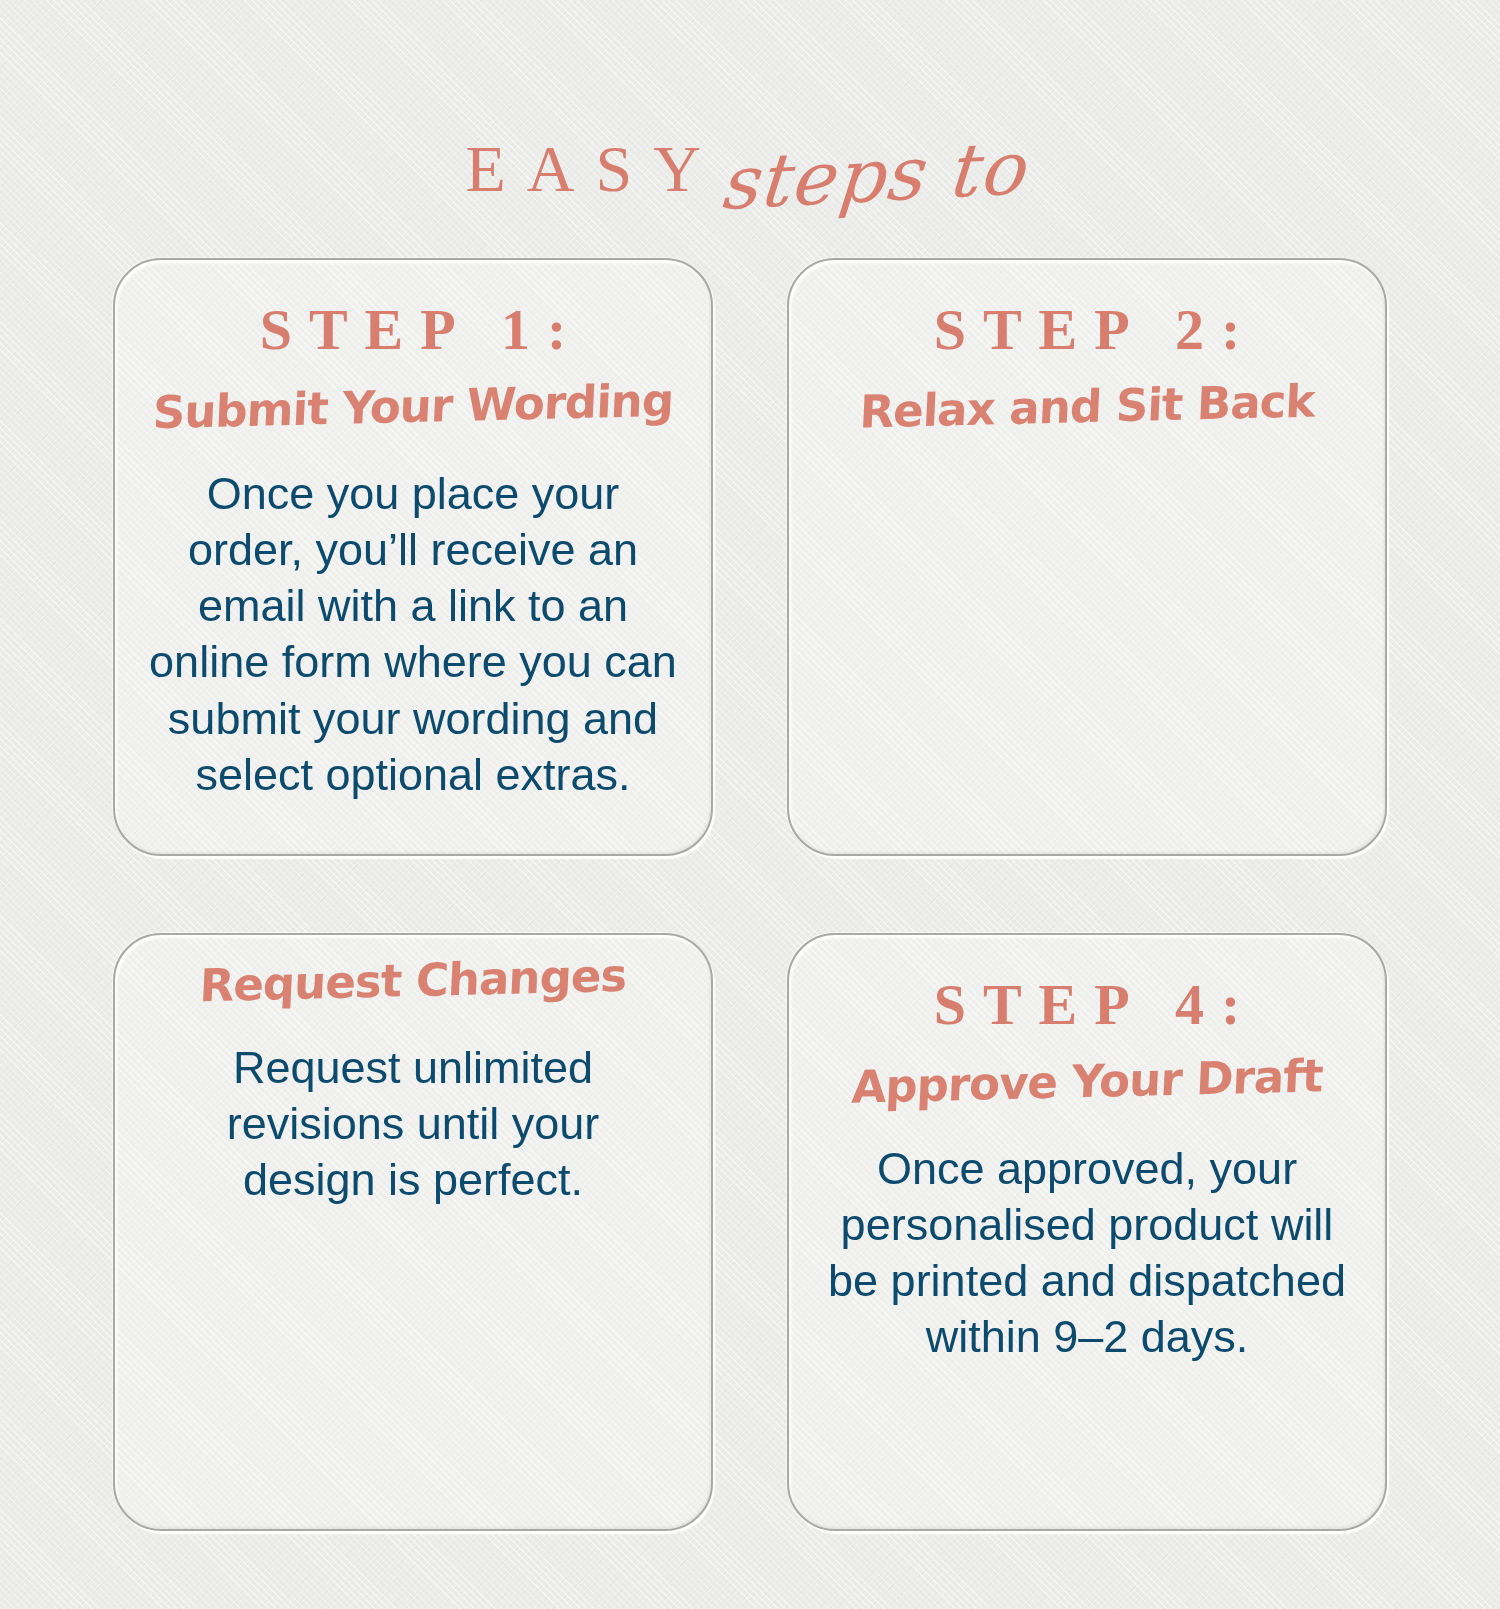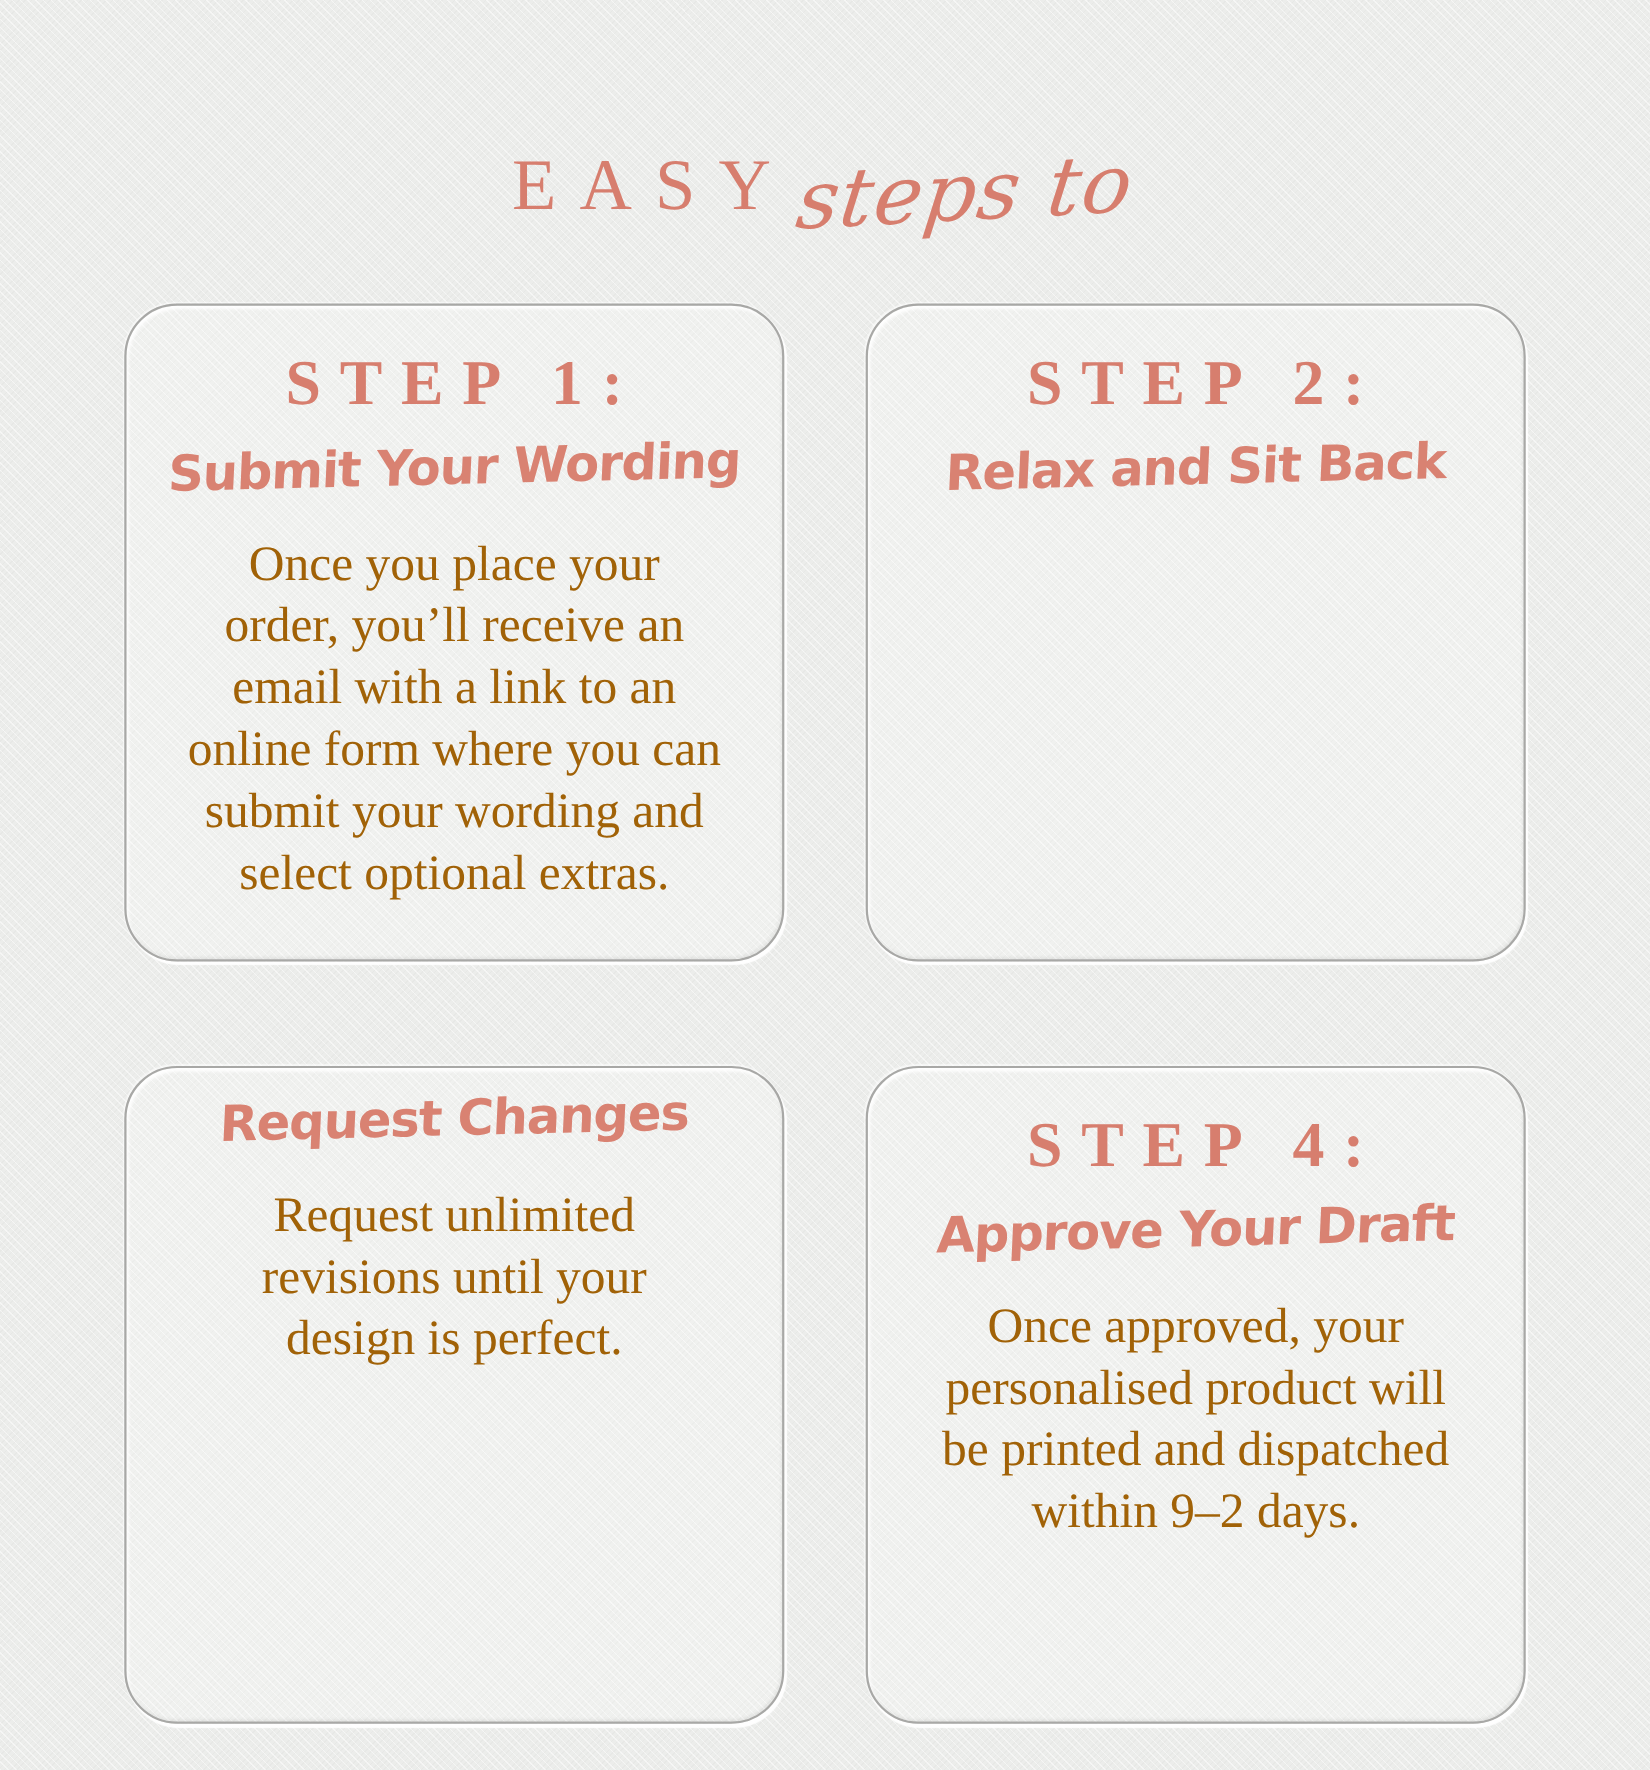--- a/index.html
+++ b/index.html
@@ -70,21 +70,20 @@
     border: 2px solid #a8a8a6;
     border-radius: 48px;
     background: rgba(255,255,255,0.22);
     box-shadow:
       2px 3px 1px rgba(255,255,255,0.95),
       -1px -1px 1px rgba(255,255,255,0.55),
       inset 2px 3px 3px rgba(255,255,255,0.95),
       inset -1px -2px 3px rgba(0,0,0,0.06);
     text-align: center;
     padding: 0;
-    margin-top: 18px;
   }
   .step-heading {
     margin: 40px 0 0 0;
     font-family: "Liberation Serif", serif;
     font-weight: 700;
     font-size: 58px;
     letter-spacing: 17px;
     line-height: 1.05;
     color: #d77e6e;
     text-indent: 17px; 
@@ -95,24 +94,24 @@
     font-weight: 700;
     font-size: 45px;
     line-height: 1.35;
     color: #d98272;
     transform: skewX(-4deg) rotate(-1.4deg);
     letter-spacing: -1px;
   }
   .step-body {
     margin: 28px auto 0 auto;
     max-width: 552px;
-    font-family: Liberation Serif, serif;
+    font-family: Liberation Sans, sans-serif;
     font-size: 45px;
     line-height: 1.25;
-    color: #a16207;
+    color: #0c4a6e;
     white-space: pre-line;
   }
 </style>
 </head>
 <body>
 
 <div class="page">
 
   <header class="title-row">
     <span class="title-word">EASY</span>

